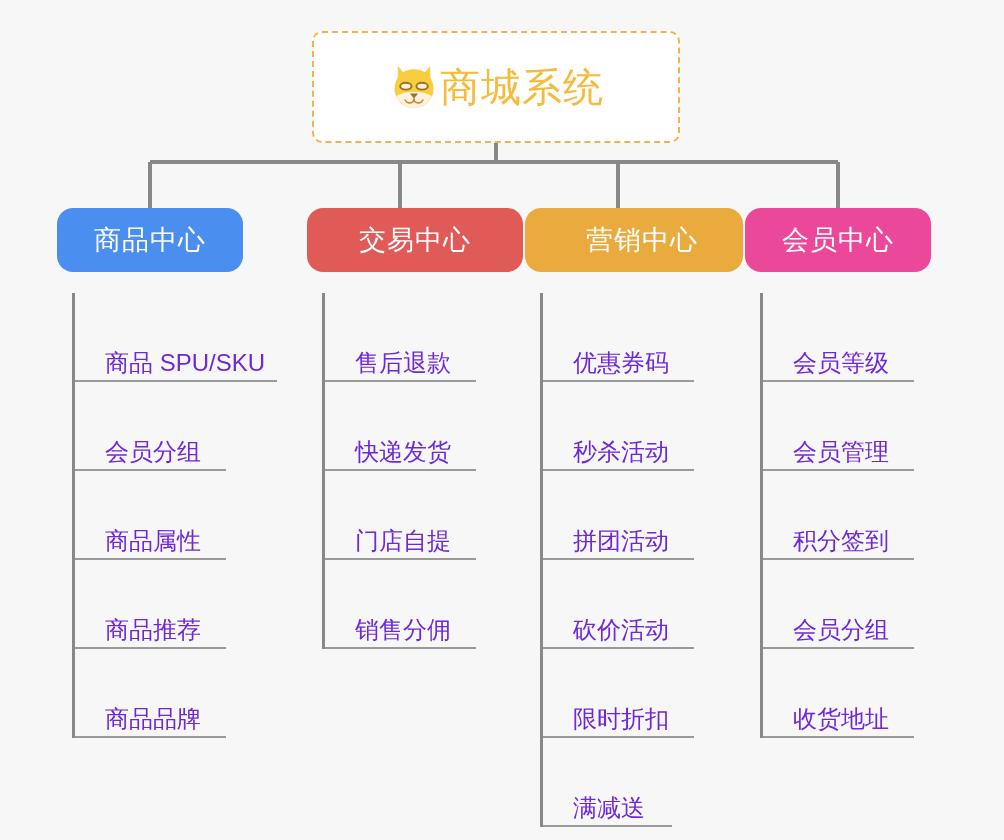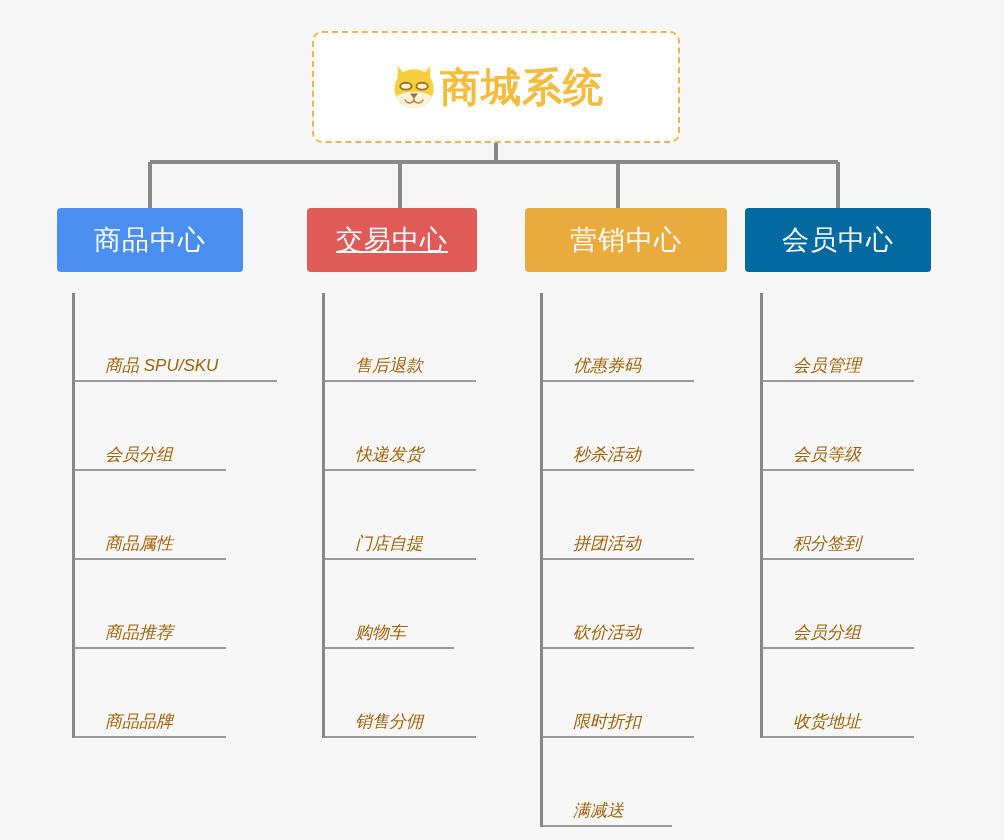--- a/index.html
+++ b/index.html
@@ -27,21 +27,20 @@
     top: 31px;
     width: 368px;
     height: 112px;
     box-sizing: border-box;
     background: #ffffff;
     border: 2px dashed #f0b44a;
     border-radius: 10px;
     display: flex;
     align-items: center;
     justify-content: center;
-    font-weight: bold;
   }
   .root-logo {
     width: 52px;
     height: 52px;
     flex: 0 0 auto;
     display: block;
   }
   .root-title {
     font-size: 40px;
     line-height: 1;
@@ -72,32 +71,32 @@
     top: 0;
     width: 186px;
   }
   .col-0 { left: 57px;  }
   .col-1 { left: 307px; }
   .col-2 { left: 525px; }
   .col-3 { left: 745px; }
 
   .cat-box {
     height: 64px;
-    border-radius: 4px;
+    border-radius: 16px;
     display: flex;
     align-items: center;
     justify-content: center;
     color: #ffffff;
     font-size: 27px;
     letter-spacing: 1px;
     white-space: nowrap;
   }
   .col-0 .cat-box { width: 186px; }
-  .col-1 .cat-box { width: 170px; text-decoration: underline; }
-  .col-2 .cat-box { width: 202px; }
+  .col-1 .cat-box { width: 216px; }
+  .col-2 .cat-box { width: 202px; padding-left: 16px; }
   .col-3 .cat-box { width: 186px; }
 
   
   .leaf-list {
     position: relative;
     margin-top: 21px;
     margin-left: 15px;
     border-left: 3px solid #888888;
     padding-top: 0;
   }
@@ -111,27 +110,26 @@
     padding-bottom: 4px;
   }
   .leaf-item .leaf-rule {
     position: absolute;
     left: 0;
     bottom: 0;
     height: 2px;
     background: #9a9a9a;
   }
   .leaf-label {
-    font-size: 17px;
+    font-size: 24px;
     line-height: 1.1;
-    color: #a16207;
+    color: #6d28d9;
     white-space: nowrap;
     position: relative;
     bottom: 2px;
-    font-style: italic;
   }
 </style>
 </head>
 <body>
 
 <div class="canvas">
 
   <div class="root-node">
     <svg class="root-logo" viewBox="0 0 64 64" aria-hidden="true">
       <path d="M12 6 L12 24 L24 20 Z" fill="#f7ce3f"></path>
@@ -203,24 +201,20 @@
         </div>
         <div class="leaf-item">
           <div class="leaf-rule" style="width:151px"></div>
           <span class="leaf-label">快递发货</span>
         </div>
         <div class="leaf-item">
           <div class="leaf-rule" style="width:151px"></div>
           <span class="leaf-label">门店自提</span>
         </div>
         <div class="leaf-item">
-          <div class="leaf-rule" style="width:129px"></div>
-          <span class="leaf-label">购物车</span>
-        </div>
-        <div class="leaf-item">
           <div class="leaf-rule" style="width:151px"></div>
           <span class="leaf-label">销售分佣</span>
         </div>
       </div>
     </div>
 
     <div class="column col-2">
       <div class="cat-box" style="background:#e9ab3e">
         <span>营销中心</span>
       </div>
@@ -246,31 +240,31 @@
           <span class="leaf-label">限时折扣</span>
         </div>
         <div class="leaf-item">
           <div class="leaf-rule" style="width:129px"></div>
           <span class="leaf-label">满减送</span>
         </div>
       </div>
     </div>
 
     <div class="column col-3">
-      <div class="cat-box" style="background:#0369a1">
+      <div class="cat-box" style="background:#ec4899">
         <span>会员中心</span>
       </div>
       <div class="leaf-list">
         <div class="leaf-item">
           <div class="leaf-rule" style="width:151px"></div>
+          <span class="leaf-label">会员等级</span>
+        </div>
+        <div class="leaf-item">
+          <div class="leaf-rule" style="width:151px"></div>
           <span class="leaf-label">会员管理</span>
-        </div>
-        <div class="leaf-item">
-          <div class="leaf-rule" style="width:151px"></div>
-          <span class="leaf-label">会员等级</span>
         </div>
         <div class="leaf-item">
           <div class="leaf-rule" style="width:151px"></div>
           <span class="leaf-label">积分签到</span>
         </div>
         <div class="leaf-item">
           <div class="leaf-rule" style="width:151px"></div>
           <span class="leaf-label">会员分组</span>
         </div>
         <div class="leaf-item">

